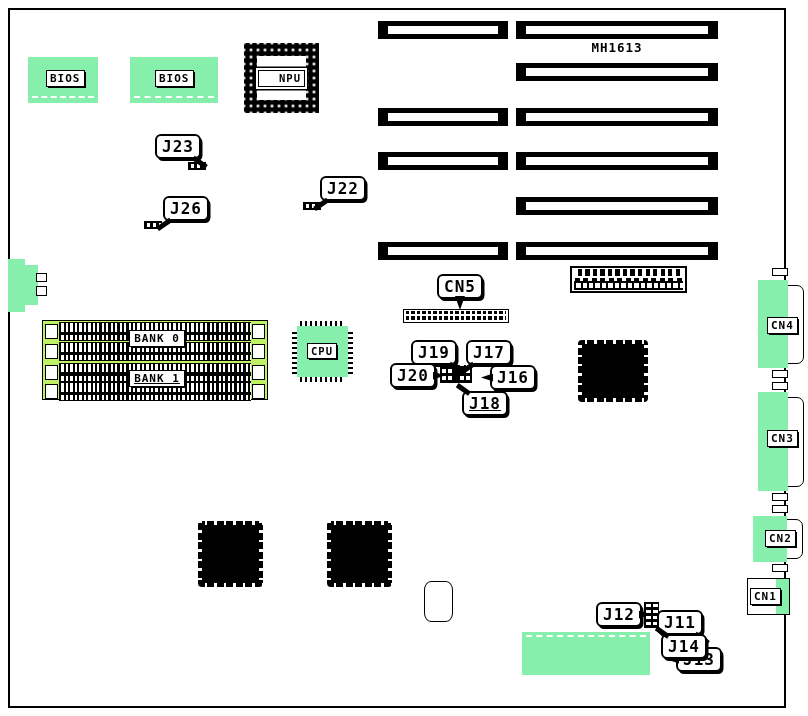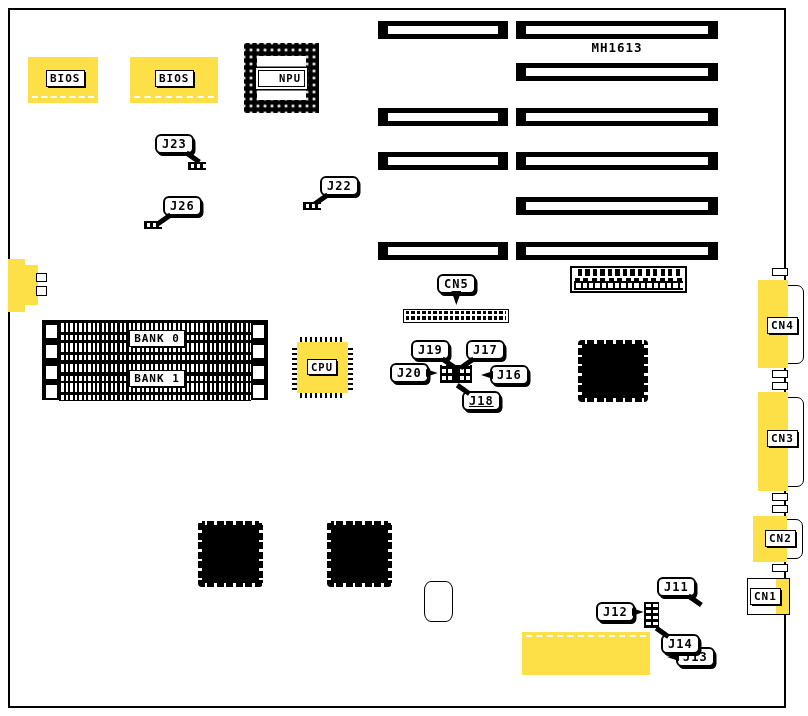--- a/index.html
+++ b/index.html
@@ -5,21 +5,21 @@
   html,body{margin:0;padding:0;background:#fff;}
   body{width:808px;height:716px;position:relative;overflow:hidden;
        font-family:"DejaVu Sans Mono","Liberation Mono",monospace;}
   .abs{position:absolute;box-sizing:border-box;}
   
   .outline{left:8px;top:8px;width:778px;height:700px;border:2px solid #000;}
   
   .slot{height:18px;background:#000;}
   .slot i{position:absolute;left:10px;right:10px;top:5px;bottom:5px;background:#fff;display:block;}
   
-  .blackchip{background:#fde047;}
+  .blackchip{background:#86efac;}
   .dashline{position:absolute;left:4px;right:4px;bottom:5px;border-top:2px dashed #fff;}
   .dashline-top{position:absolute;left:4px;right:4px;top:3px;border-top:2px dashed #fff;}
   .qfp-notch{background-color:#000;border-radius:4px;
     background-image:
       repeating-linear-gradient(90deg,transparent 0 7px,#fff 7px 9.5px),
       repeating-linear-gradient(90deg,transparent 0 7px,#fff 7px 9.5px),
       repeating-linear-gradient(0deg,transparent 0 7px,#fff 7px 9.5px),
       repeating-linear-gradient(0deg,transparent 0 7px,#fff 7px 9.5px);
     background-size:100% 4px,100% 4px,4px 100%,4px 100%;
     background-position:0 0,0 100%,0 0,100% 0;
@@ -33,21 +33,21 @@
     background-image:radial-gradient(circle,#fff 1.3px,transparent 1.5px);
     background-size:7px 7px;background-position:3.5px 3.5px;}
   .npu-inner{position:absolute;left:13px;top:13px;right:13px;bottom:13px;background:#fff;
     display:flex;align-items:center;justify-content:center;}
   
   .clabel{background:#fff;border:1.7px solid #000;font-size:11px;font-weight:bold;
     padding:0 3px;white-space:nowrap;display:flex;align-items:center;justify-content:center;
     height:17px;box-shadow:1.5px 1.5px 0 -0.5px #000;letter-spacing:1px;color:#000;}
   .dbl{box-shadow:0 0 0 2px #fff,0 0 0 3.5px #000;padding-left:20px;}
   
-  .callout{background:#fff;border:2px solid #000;border-radius:6px;font-size:12px;
+  .callout{background:#fff;border:2px solid #000;border-radius:6px;font-size:16px;
     font-weight:bold;padding:1px 5px;color:#000;letter-spacing:1px;white-space:nowrap;
     box-shadow:2px 2.5px 0 -0.5px #000;z-index:5;}
   .tail{position:absolute;background:#000;}
   .t-dr{right:-9px;bottom:-7px;width:16px;height:4.5px;transform:rotate(35deg);}
   .t-dl{left:-9px;bottom:-7px;width:16px;height:4.5px;transform:rotate(-35deg);}
   .t-ul{left:-8px;top:-6px;width:15px;height:4.5px;transform:rotate(35deg);}
   .t-r{right:-11px;top:50%;margin-top:-4px;width:12px;height:8px;background:#000;
        clip-path:polygon(0 0,100% 50%,0 100%);transform:none;}
   .t-l{left:-11px;top:50%;margin-top:-4px;width:12px;height:8px;background:#000;
        clip-path:polygon(100% 0,0 50%,100% 100%);transform:none;}
@@ -79,21 +79,21 @@
   .pwr-r1{position:absolute;left:3px;right:3px;top:1px;height:7px;
     background:repeating-linear-gradient(90deg,transparent 0 3px,#000 3px 7.5px);}
   .pwr-r2{position:absolute;left:3px;right:3px;top:10px;height:2.5px;
     background:repeating-linear-gradient(90deg,#000 0 5px,transparent 5px 8.5px);}
   .pwr-r3{position:absolute;left:2px;right:2px;bottom:1px;height:9px;
     background-color:#000;
     background-image:
       linear-gradient(0deg,#000 0 2px,transparent 2px 7px,#000 7px),
       repeating-linear-gradient(90deg,transparent 0 2px,#fff 2px 6.5px);}
   
-  .banks{border:1.2px solid #000;background:#000000;}
+  .banks{border:1.2px solid #000;background:#bef264;}
   .simm{position:absolute;left:16px;right:16px;height:17px;
     border-top:1.7px solid #000;border-bottom:1.7px solid #000;
     background-color:#fff;
     background-image:
       linear-gradient(0deg,transparent 0 5px,#000 5px 8.5px,transparent 8.5px),
       repeating-linear-gradient(90deg,#000 0 2px,transparent 2px 4.5px);}
   .clip{position:absolute;width:11px;height:13px;border:1.7px solid #000;background:#fff;}
   
   .shell{background:#fff;border:1.7px solid #000;border-radius:0 7px 7px 0;}
   .tab{background:#fff;border:1.5px solid #000;width:16px;height:8px;}
@@ -186,24 +186,24 @@
   <div class="simm" style="top:61px;"></div>
   <div class="clip" style="left:2px;top:3px;"></div>
   <div class="clip" style="right:2px;top:3px;"></div>
   <div class="clip" style="left:2px;top:23px;"></div>
   <div class="clip" style="right:2px;top:23px;"></div>
   <div class="clip" style="left:2px;top:44px;"></div>
   <div class="clip" style="right:2px;top:44px;"></div>
   <div class="clip" style="left:2px;top:63px;"></div>
   <div class="clip" style="right:2px;top:63px;"></div>
   <div class="clabel abs" style="left:86px;top:9px;width:56px;">BANK 0</div>
-  <div class="clabel abs" style="left:86px;top:49px;width:56px;">BANK 1</div>
-</div>
-
-<div class="abs blackchip" style="left:297px;top:342px;width:51px;height:51px;">
+  <div class="clabel abs" style="left:86px;top:49px;width:56px;text-decoration:underline;">BANK 1</div>
+</div>
+
+<div class="abs blackchip" style="left:297px;top:326px;width:51px;height:51px;">
   <span class="pins pins-t"></span>
   <span class="pins pins-b"></span>
   <span class="pins pins-l"></span>
   <span class="pins pins-r"></span>
   <div class="clabel abs" style="left:10px;top:17px;height:16px;font-size:10.5px;">CPU</div>
 </div>
 
 <div class="abs jmpgrid-h" style="left:440px;top:365px;width:32px;height:18px;z-index:4;"></div>
 <div class="abs callout" style="left:411px;top:340px;"><span>J19</span><span class="tail t-dr"></span></div>
 <div class="abs callout" style="left:466px;top:340px;text-align:center;"><span>J17</span><span class="tail t-dl"></span></div>
@@ -234,21 +234,21 @@
 <div class="abs" style="left:747px;top:578px;width:43px;height:37px;border:1.7px solid #000;background:#fff;">
   <div class="abs blackchip" style="right:0;top:0;width:13px;height:100%;"></div>
 </div>
 <div class="abs clabel" style="left:750px;top:588px;z-index:6;">CN1</div>
 
 <div class="abs qfp-notch" style="left:198px;top:521px;width:65px;height:66px;"></div>
 <div class="abs qfp-notch" style="left:327px;top:521px;width:65px;height:66px;"></div>
 
 <div class="abs crystal" style="left:424px;top:581px;width:29px;height:41px;"></div>
 
-<div class="abs callout" style="left:616px;top:577px;margin-left:41px;"><span>J11</span><span class="tail t-dr"></span></div>
+<div class="abs callout" style="left:616px;top:610px;margin-left:41px;"><span>J11</span><span class="tail t-dr"></span></div>
 <div class="abs jmpgrid-v" style="left:644px;top:602px;width:15px;height:26px;z-index:4;"></div>
 <div class="abs callout" style="left:596px;top:602px;"><span>J12</span><span class="tail t-r"></span></div>
 <div class="abs callout" style="left:676px;top:607px;margin-top:40px;"><span>J13</span><span class="tail t-l"></span></div>
 <div class="abs callout" style="left:661px;top:634px;text-align:right;"><span>J14</span><span class="tail t-ul"></span></div>
 
 <div class="abs blackchip" style="left:522px;top:632px;width:128px;height:43px;">
   <div class="dashline-top"></div>
 </div>
 
 </body></html>

